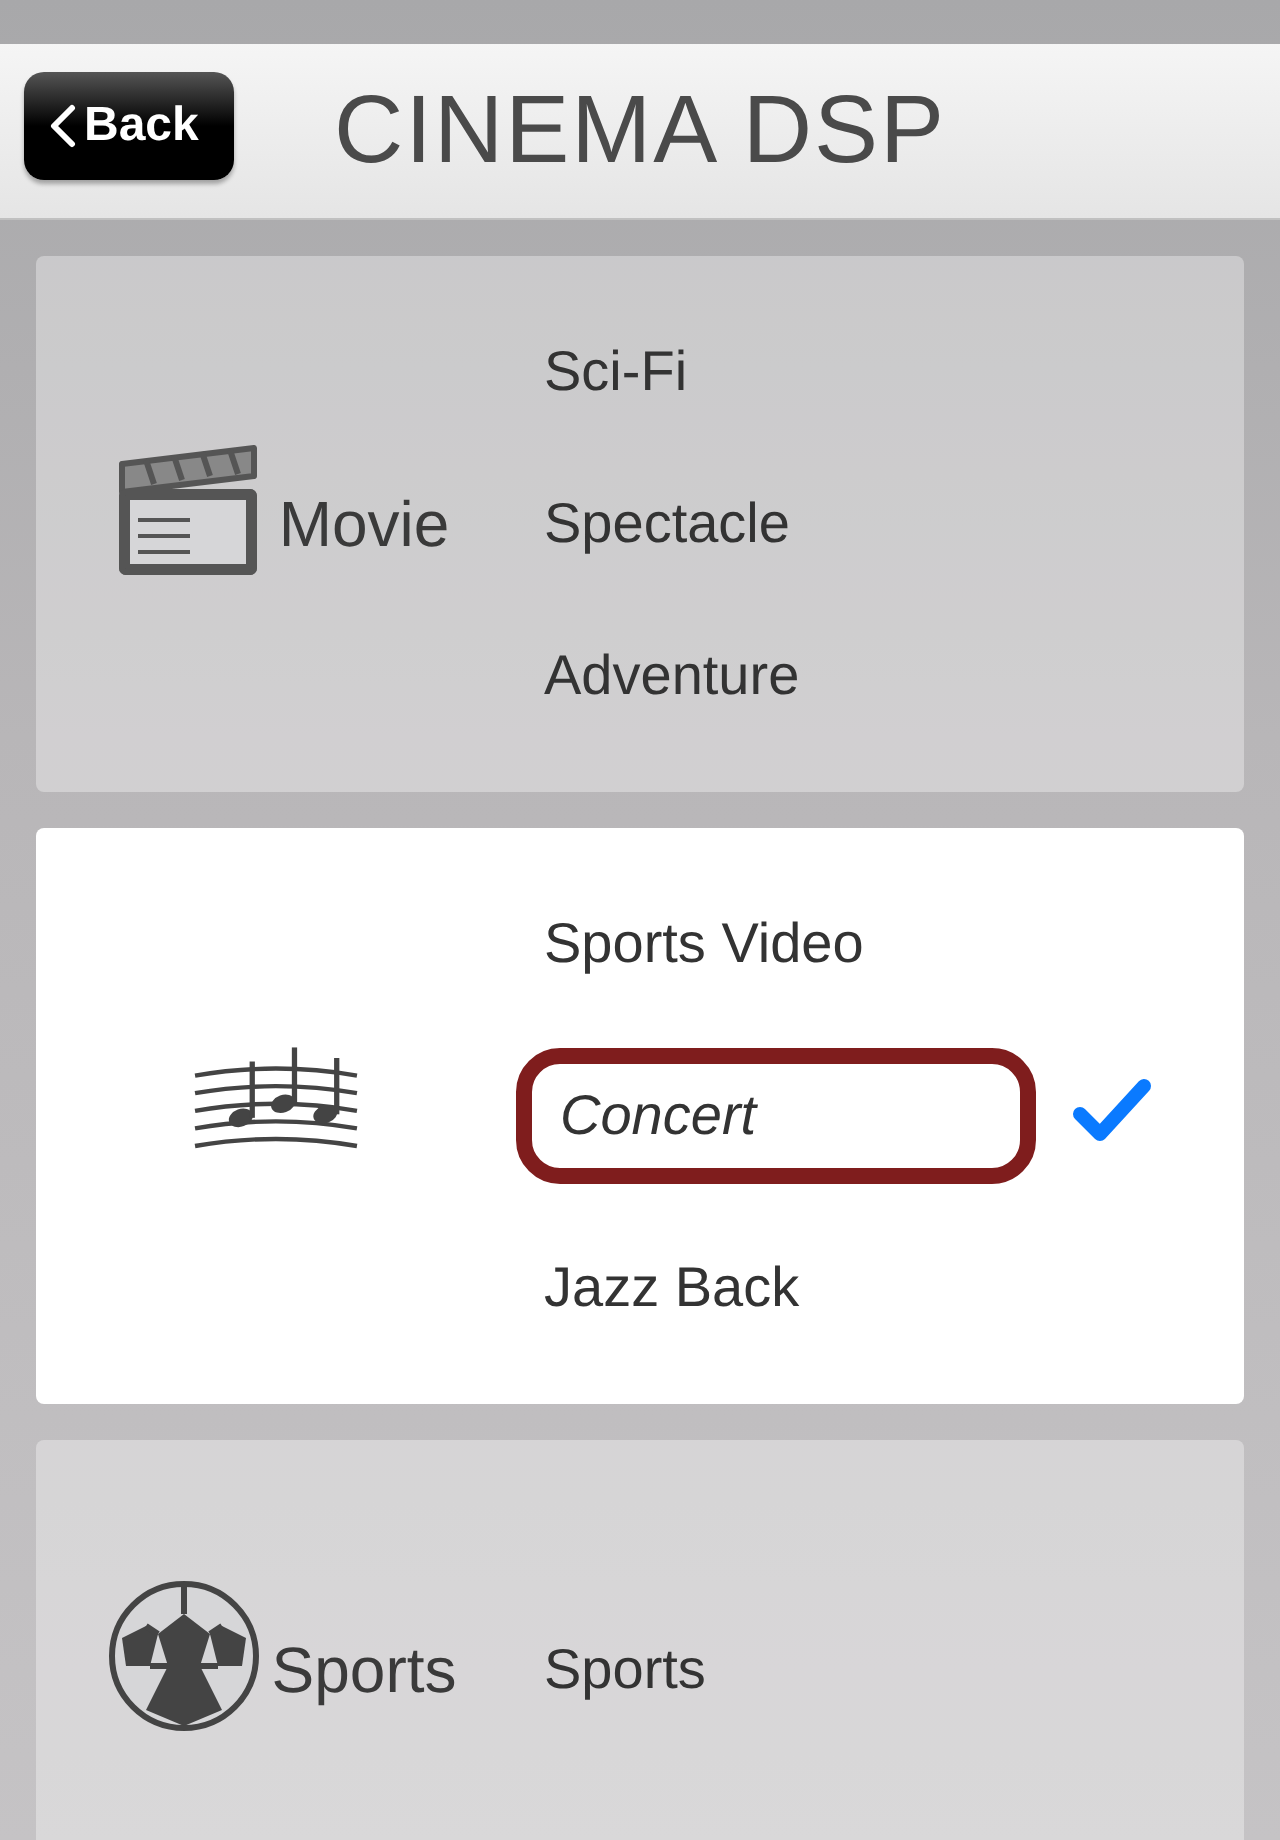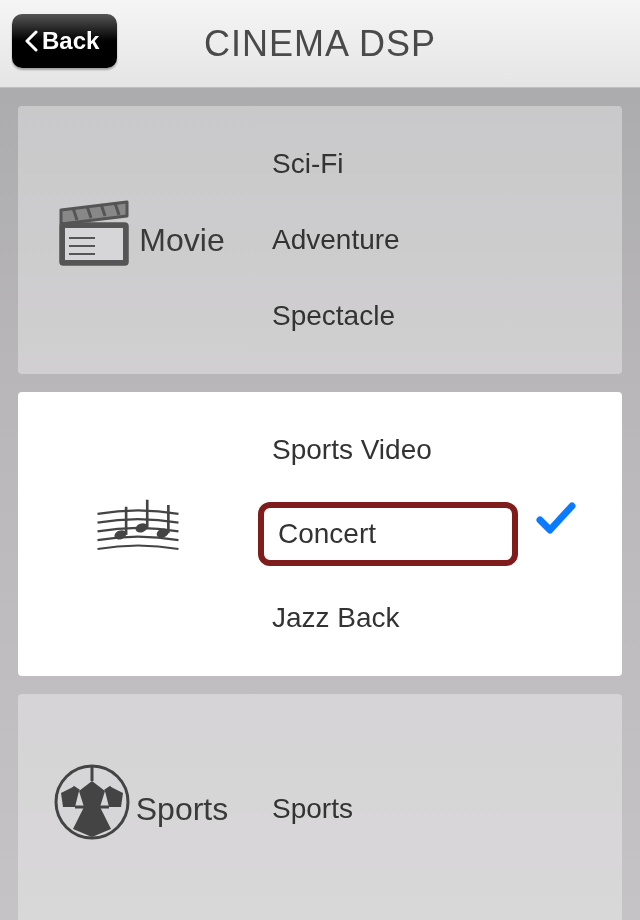--- a/index.html
+++ b/index.html
@@ -12,41 +12,42 @@
       position: relative;
     }
     .header {
       height: 88px;
       background: linear-gradient(to bottom, #f5f5f5 0%, #e5e5e5 100%);
       border-bottom: 1px solid #c0c0c0;
       position: relative;
       display: flex;
       align-items: center;
       justify-content: center;
+      margin-top: 22px;
     }
     .back-button {
       position: absolute;
       left: 12px;
       top: 14px;
       height: 54px;
       background: linear-gradient(to bottom, #555 0%, #000 50%, #000 100%);
       color: #fff;
       font-size: 24px;
       font-weight: 600;
       border: none;
       border-radius: 10px;
       padding: 0 18px 0 12px;
       display: flex;
       align-items: center;
       cursor: pointer;
       box-shadow: 0 2px 2px rgba(0,0,0,0.3);
     }
     .back-button svg { margin-right: 2px; }
     .header-title {
-      font-size: 36px;
+      font-size: 48px;
       font-weight: 400;
       color: #4a4a4a;
       letter-spacing: 1px;
     }
     .list {
       padding: 18px 18px 0 18px;
     }
     .section {
       border-radius: 4px;
       margin-bottom: 18px;
@@ -83,35 +84,36 @@
       color: #3a3a3a;
     }
     .section-right {
       flex: 1;
       display: flex;
       flex-direction: column;
       padding: 20px 10px 20px 0;
     }
     .item-row {
       display: flex;
-      align-items: flex-start;
+      align-items: center;
       padding: 14px 0;
     }
     .item-label {
       font-size: 28px;
       color: #333;
       font-weight: 400;
       padding: 8px 14px;
       flex: 0 0 auto;
       width: 260px;
     }
     .item-label.selected {
-      border: 6px solid #7f1d1d;
-      border-radius: 12px;
+      border: 8px solid #7f1d1d;
+      border-radius: 22px;
       padding: 10px 14px;
+      font-style: italic;
     }
     .check-icon {
       margin-left: 18px;
     }
   </style>
 </head>
 <body>
 
 <div class="header">
   <button class="back-button">
@@ -144,24 +146,24 @@
           <line x1="14" y1="56" x2="40" y2="56" stroke="#555" stroke-width="2"></line>
         </svg>
       </div>
       <div class="section-label">Movie</div>
     </div>
     <div class="section-right">
       <div class="item-row">
         <div class="item-label">Sci-Fi</div>
       </div>
       <div class="item-row">
+        <div class="item-label">Spectacle</div>
+      </div>
+      <div class="item-row">
         <div class="item-label">Adventure</div>
-      </div>
-      <div class="item-row">
-        <div class="item-label">Spectacle</div>
       </div>
     </div>
   </div>
 
   <div class="section active">
     <div class="section-left">
       <div class="section-icon">
         <svg width="100" height="66" viewBox="0 0 100 66">
           <g stroke="#444" stroke-width="2.5" fill="none">
             <path d="M4 18 Q50 10 96 18"></path>

